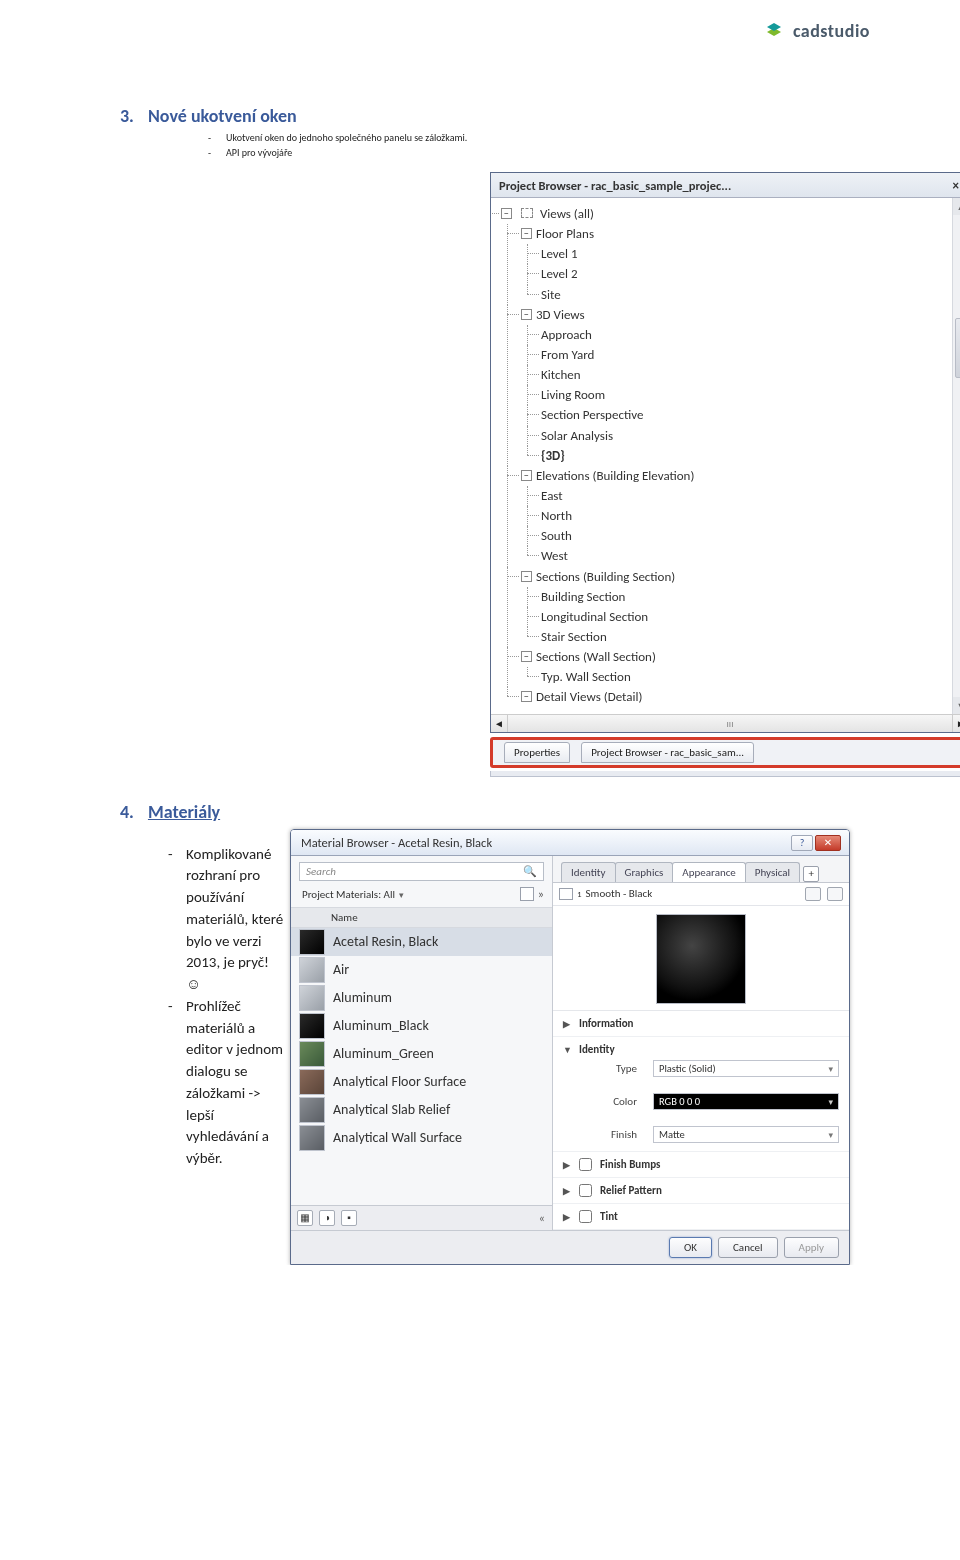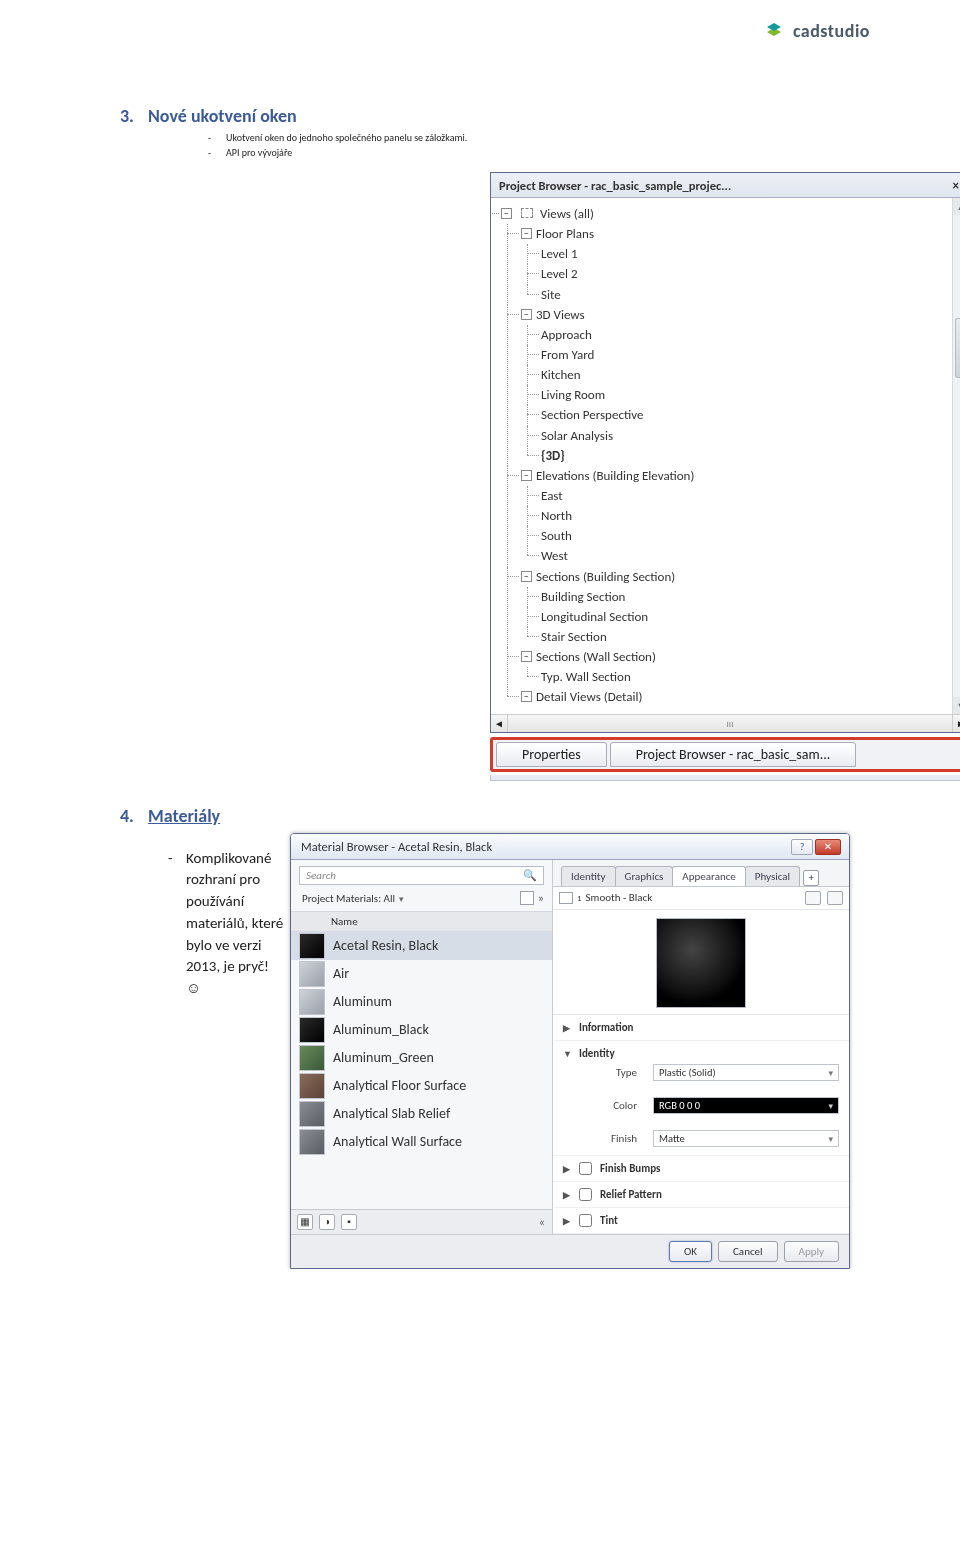--- a/index.html
+++ b/index.html
@@ -155,23 +155,24 @@
     border-radius: 3px;
     margin-top: 4px;
     padding: 2px 3px;
     background: #f0f2f6;
     display: flex;
     gap: 3px;
   }
   .tabs-strip .tab {
     background: linear-gradient(#fff,#e8ebf1);
     border: 1px solid #a7adba;
-    padding: 3px 25px;
-    font-size: 14px;
+    padding: 3px 9px;
+    font-size: 11px;
     border-radius: 3px 3px 0 0;
+    margin-left: 8px;
   }
   .bottom-bar {
     height: 6px;
     background: #e8ebf1;
     border: 1px solid #bcc2cf;
     border-top: none;
     margin-top: 3px;
   }
 
   
@@ -472,20 +473,21 @@
     </div>
 
     <div class="section-hdr">
       <span class="section-num">4.</span>
       <span class="section-title-u">Materiály</span>
     </div>
 
     <div class="sec4-row">
       <ul class="sec4-left">
         <li>Komplikované rozhraní pro používání materiálů, které bylo ve verzi 2013, je pryč! ☺</li>
+        <li>Prohlížeč materiálů a editor v jednom dialogu se záložkami -&gt; lepší vyhledávání a výběr.</li>
       </ul>
 
       <div class="sec4-fig">
         <div class="mat-dialog">
           <div class="mat-titlebar">
             <span>Material Browser - Acetal Resin, Black</span>
             <div class="winbtns">
               <div class="winbtn hlp">?</div>
               <div class="winbtn cls">✕</div>
             </div>

